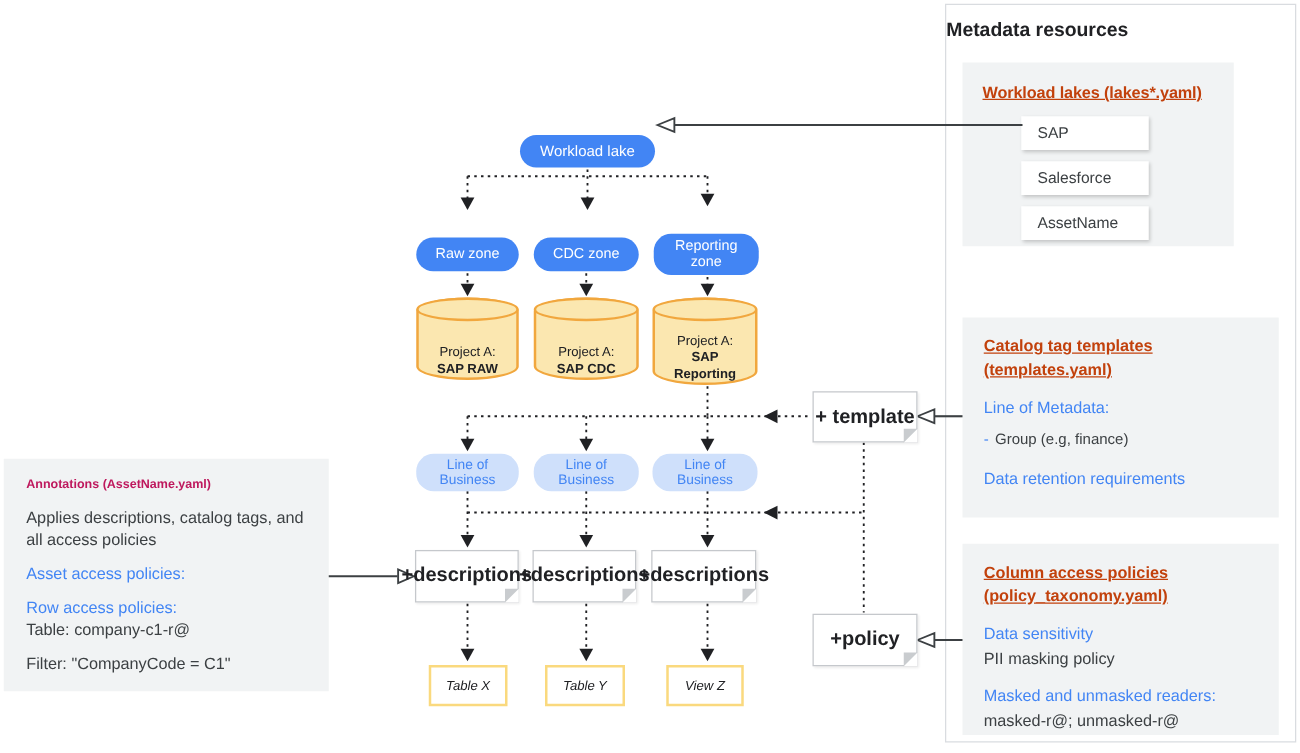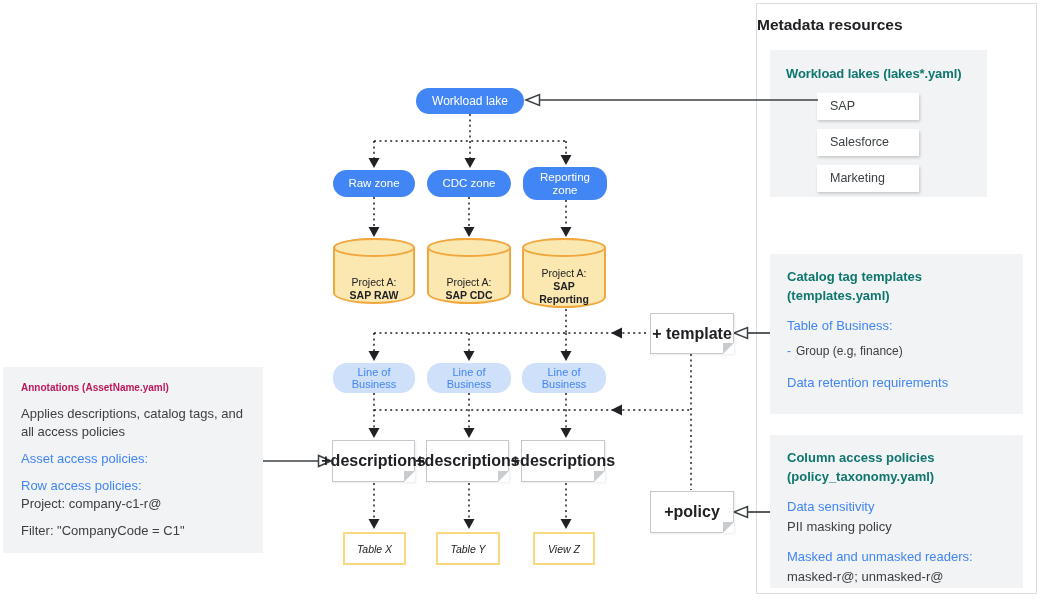--- a/index.html
+++ b/index.html
@@ -15,36 +15,36 @@
   .blue-label{color:#4285F4;margin-top:9px;}
   .lp-value{color:#3C4043;}
 
   .right-panel{left:756px;top:3px;width:281px;height:591px;background:#fff;
                border:1.5px solid #D9DCE0;}
   .rp-title{margin-top:12px;font-weight:bold;font-size:15.5px;color:#202124;}
   .rp-section{position:absolute;background:#F1F3F4;box-sizing:border-box;}
   .sec1{left:13px;top:46px;width:217px;height:147px;padding:14px 0 0 16px;}
   .sec2{left:13px;top:250px;width:253px;height:160px;padding:13px 8px 0 17px;}
   .sec3{left:13px;top:431px;width:253px;height:153px;padding:13px 8px 0 17px;}
-  .sec-heading{font-weight:bold;font-size:13px;line-height:19px;color:#0f766e;}
+  .sec-heading{font-weight:bold;font-size:13px;line-height:19px;color:#c2410c;text-decoration:underline;}
   .sec1 .sec-heading{white-space:nowrap;letter-spacing:-0.1px;}
   .lake-items{margin:10px 0 0 31px;}
   .lake-item{width:102px;height:27px;background:#fff;box-shadow:1px 1.5px 3px rgba(0,0,0,.2);
              margin-bottom:9px;font-size:12.5px;color:#3C4043;line-height:27px;padding-left:13px;
              box-sizing:border-box;}
   .sec-blue{color:#4285F4;font-size:13px;margin-top:12px;line-height:17px;}
   .bullets{margin-top:7px;}
   .bullet{font-size:12px;line-height:21px;color:#3C4043;white-space:nowrap;}
   .bullet .dash{color:#4285F4;margin-right:5px;}
   .sec-value{font-size:13px;color:#3C4043;line-height:19px;margin-top:2px;}
 
   
   .pill{display:flex;align-items:center;justify-content:center;text-align:center;
         border-radius:14px;font-weight:500;}
-  .pill-blue{background:#4285F4;color:#fff;}
+  .pill-blue{background:#4285F4;color:#fff;margin-top:20px;}
   .pill-light{background:#CFE0FB;color:#4285F4;}
   .lake-pill{font-size:12px;border-radius:13px;}
   .zone-pill{font-size:11.5px;line-height:12.5px;}
   .lob-pill{font-size:11px;line-height:12.5px;}
 
   .cylinder{background:#FBE7B0;border:2px solid #F1A73E;border-radius:42px/11px;}
   .cylinder::before{content:"";position:absolute;top:-2px;left:-2px;right:-2px;height:19px;
                     border-radius:50%;border:2px solid #F1A73E;background:#FBE7B0;box-sizing:border-box;}
   .cyl-text{position:absolute;left:0;right:0;top:0;bottom:0;z-index:1;display:flex;flex-direction:column;
             align-items:center;justify-content:flex-end;padding-top:10px;font-size:10.5px;line-height:13px;
@@ -65,39 +65,39 @@
 </head>
 <body>
 
 <div class="canvas">
 
   <div class="abs left-panel">
     <div class="lp-heading">Annotations (AssetName.yaml)</div>
     <div class="lp-body">Applies descriptions, catalog tags, and all access policies</div>
     <div class="blue-label">Asset access policies:</div>
     <div class="blue-label">Row access policies:</div>
-    <div class="lp-value">Project: company-c1-r@</div>
+    <div class="lp-value">Table: company-c1-r@</div>
     <div class="lp-value" style="margin-top:9px;">Filter: "CompanyCode = C1"</div>
   </div>
 
   <div class="abs right-panel">
     <div class="rp-title">Metadata resources</div>
 
     <div class="rp-section sec1">
       <div class="sec-heading">Workload lakes (lakes*.yaml)</div>
       <div class="lake-items">
         <div class="lake-item">SAP</div>
         <div class="lake-item">Salesforce</div>
-        <div class="lake-item">Marketing</div>
+        <div class="lake-item">AssetName</div>
       </div>
     </div>
 
     <div class="rp-section sec2">
       <div class="sec-heading">Catalog tag templates (templates.yaml)</div>
-      <div class="sec-blue">Table of Business:</div>
+      <div class="sec-blue">Line of Metadata:</div>
       <div class="bullets">
         <div class="bullet">
           <span class="dash">-</span><span>Group (e.g, finance)</span>
         </div>
       </div>
       <div class="sec-blue">Data retention requirements</div>
     </div>
 
     <div class="rp-section sec3">
       <div class="sec-heading">Column access policies (policy_taxonomy.yaml)</div>

